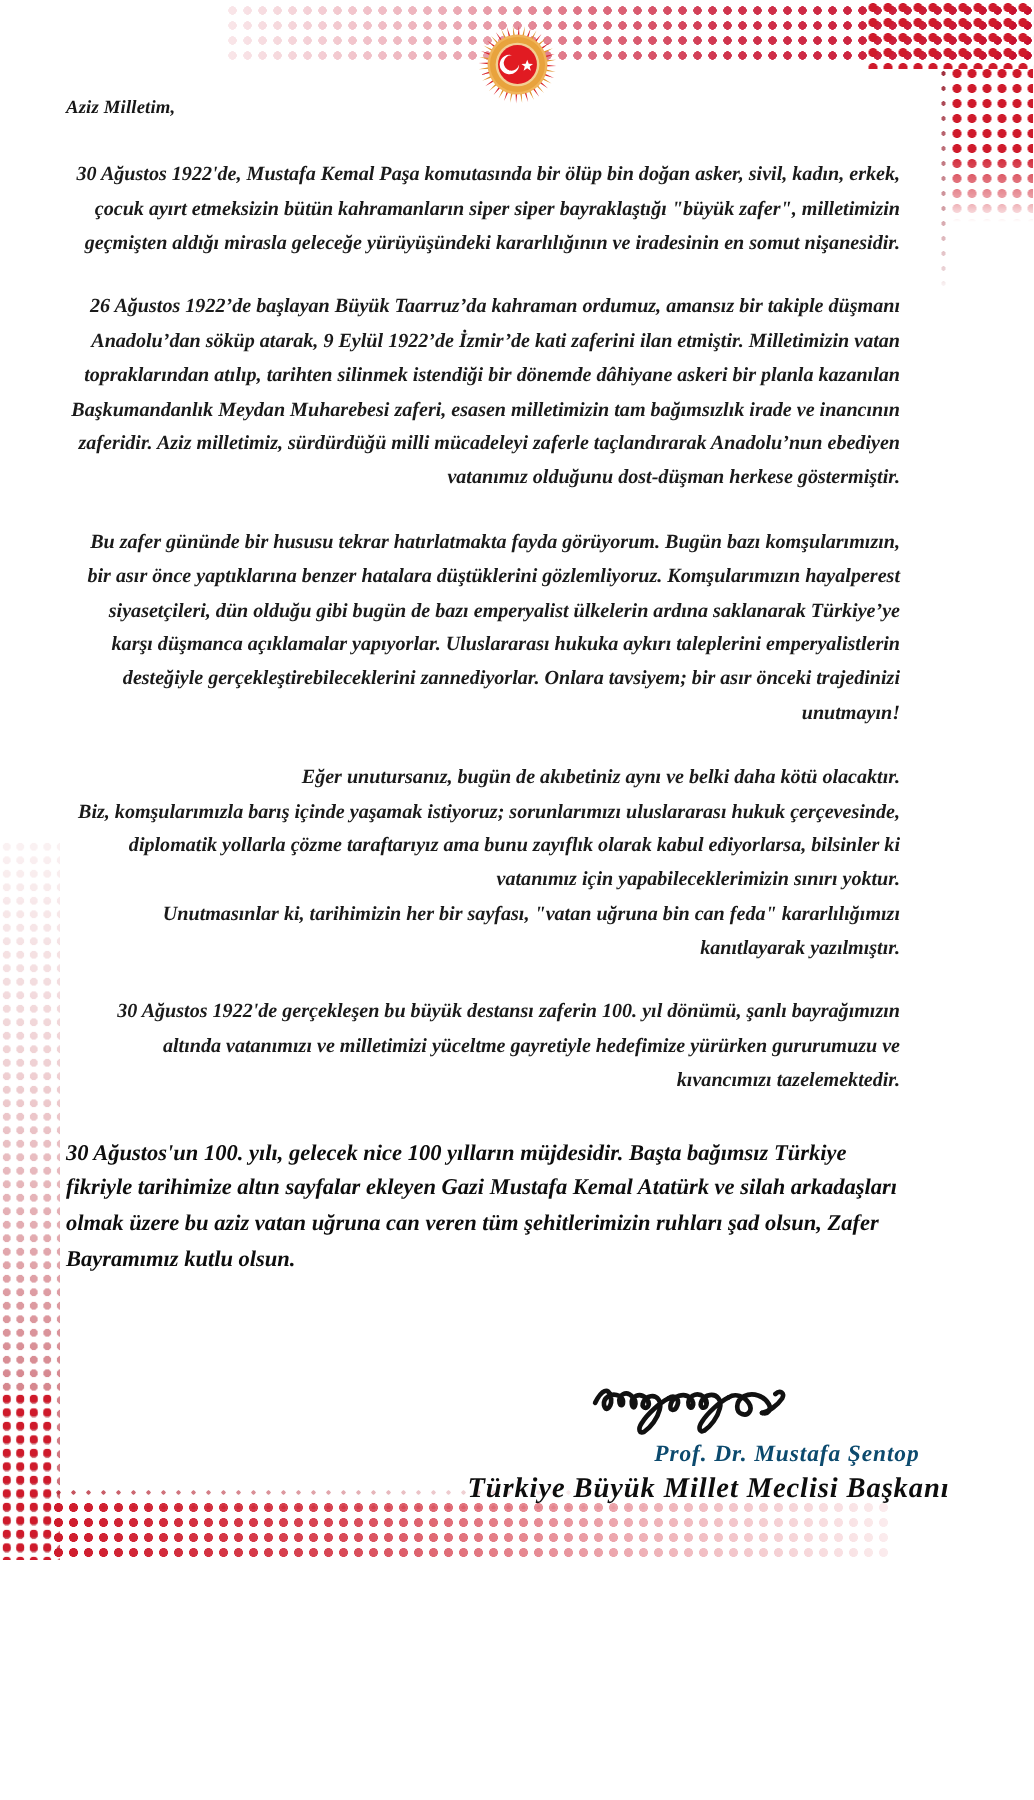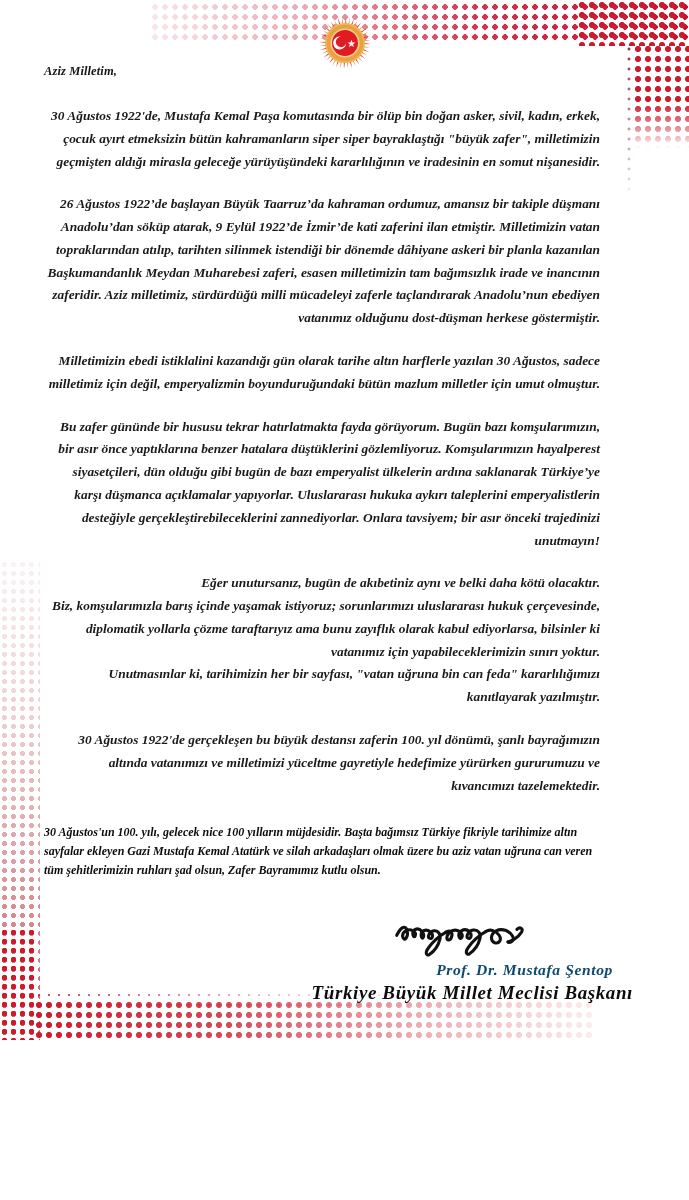--- a/index.html
+++ b/index.html
@@ -146,21 +146,21 @@
     font-weight: 700;
     font-size: 13.4px;
     line-height: 1.70;
     color: #1a1a1a;
     margin: 0 0 20px 0;
     text-align: right;
   }
   .closing {
     font-style: italic;
     font-weight: 700;
-    font-size: 12px;
+    font-size: 15px;
     line-height: 1.58;
     color: #0d0d0d;
     margin: 26px 0 0 0;
   }
 
   
   #signature-block {
     position: absolute;
     right: 52px;
     bottom: 36px;
@@ -260,21 +260,20 @@
 
       <polygon fill="#ffffff" points="62,44.2 63.9,49.2 69.2,49.3 65,52.5 66.5,57.6 62,54.6 57.5,57.6 59,52.5 54.8,49.3 60.1,49.2"></polygon>
     </g>
   </svg>
 
   <div id="letter">
     <div class="salutation">Aziz Milletim,</div>
     <div id="paragraph-host">
         <p class="body">30 Ağustos 1922'de, Mustafa Kemal Paşa komutasında bir ölüp bin doğan asker, sivil, kadın, erkek, çocuk ayırt etmeksizin bütün kahramanların siper siper bayraklaştığı "büyük zafer", milletimizin geçmişten aldığı mirasla geleceğe yürüyüşündeki kararlılığının ve iradesinin en somut nişanesidir.</p>
         <p class="body">26 Ağustos 1922’de başlayan Büyük Taarruz’da kahraman ordumuz, amansız bir takiple düşmanı Anadolu’dan söküp atarak, 9 Eylül 1922’de İzmir’de kati zaferini ilan etmiştir. Milletimizin vatan topraklarından atılıp, tarihten silinmek istendiği bir dönemde dâhiyane askeri bir planla kazanılan Başkumandanlık Meydan Muharebesi zaferi, esasen milletimizin tam bağımsızlık irade ve inancının zaferidir. Aziz milletimiz, sürdürdüğü milli mücadeleyi zaferle taçlandırarak Anadolu’nun ebediyen vatanımız olduğunu dost-düşman herkese göstermiştir.</p>
-        <p class="body">Milletimizin ebedi istiklalini kazandığı gün olarak tarihe altın harflerle yazılan 30 Ağustos, sadece milletimiz için değil, emperyalizmin boyunduruğundaki bütün mazlum milletler için umut olmuştur.</p>
         <p class="body">Bu zafer gününde bir hususu tekrar hatırlatmakta fayda görüyorum. Bugün bazı komşularımızın, bir asır önce yaptıklarına benzer hatalara düştüklerini gözlemliyoruz. Komşularımızın hayalperest siyasetçileri, dün olduğu gibi bugün de bazı emperyalist ülkelerin ardına saklanarak Türkiye’ye karşı düşmanca açıklamalar yapıyorlar. Uluslararası hukuka aykırı taleplerini emperyalistlerin desteğiyle gerçekleştirebileceklerini zannediyorlar. Onlara tavsiyem; bir asır önceki trajedinizi unutmayın!</p>
         <p class="body">Eğer unutursanız, bugün de akıbetiniz aynı ve belki daha kötü olacaktır.<br>Biz, komşularımızla barış içinde yaşamak istiyoruz; sorunlarımızı uluslararası hukuk çerçevesinde, diplomatik yollarla çözme taraftarıyız ama bunu zayıflık olarak kabul ediyorlarsa, bilsinler ki vatanımız için yapabileceklerimizin sınırı yoktur.<br>Unutmasınlar ki, tarihimizin her bir sayfası, "vatan uğruna bin can feda" kararlılığımızı kanıtlayarak yazılmıştır.</p>
         <p class="body">30 Ağustos 1922'de gerçekleşen bu büyük destansı zaferin 100. yıl dönümü, şanlı bayrağımızın altında vatanımızı ve milletimizi yüceltme gayretiyle hedefimize yürürken gururumuzu ve kıvancımızı tazelemektedir.</p>
       </div>
     <div class="closing">30 Ağustos'un 100. yılı, gelecek nice 100 yılların müjdesidir. Başta bağımsız Türkiye fikriyle tarihimize altın sayfalar ekleyen Gazi Mustafa Kemal Atatürk ve silah arkadaşları olmak üzere bu aziz vatan uğruna can veren tüm şehitlerimizin ruhları şad olsun, Zafer Bayramımız kutlu olsun.</div>
   </div>
 
   <div id="signature-block">
     <svg id="signature-mark" viewBox="0 0 200 62">
       <g fill="none" stroke="#111111" stroke-linecap="round" stroke-linejoin="round">

